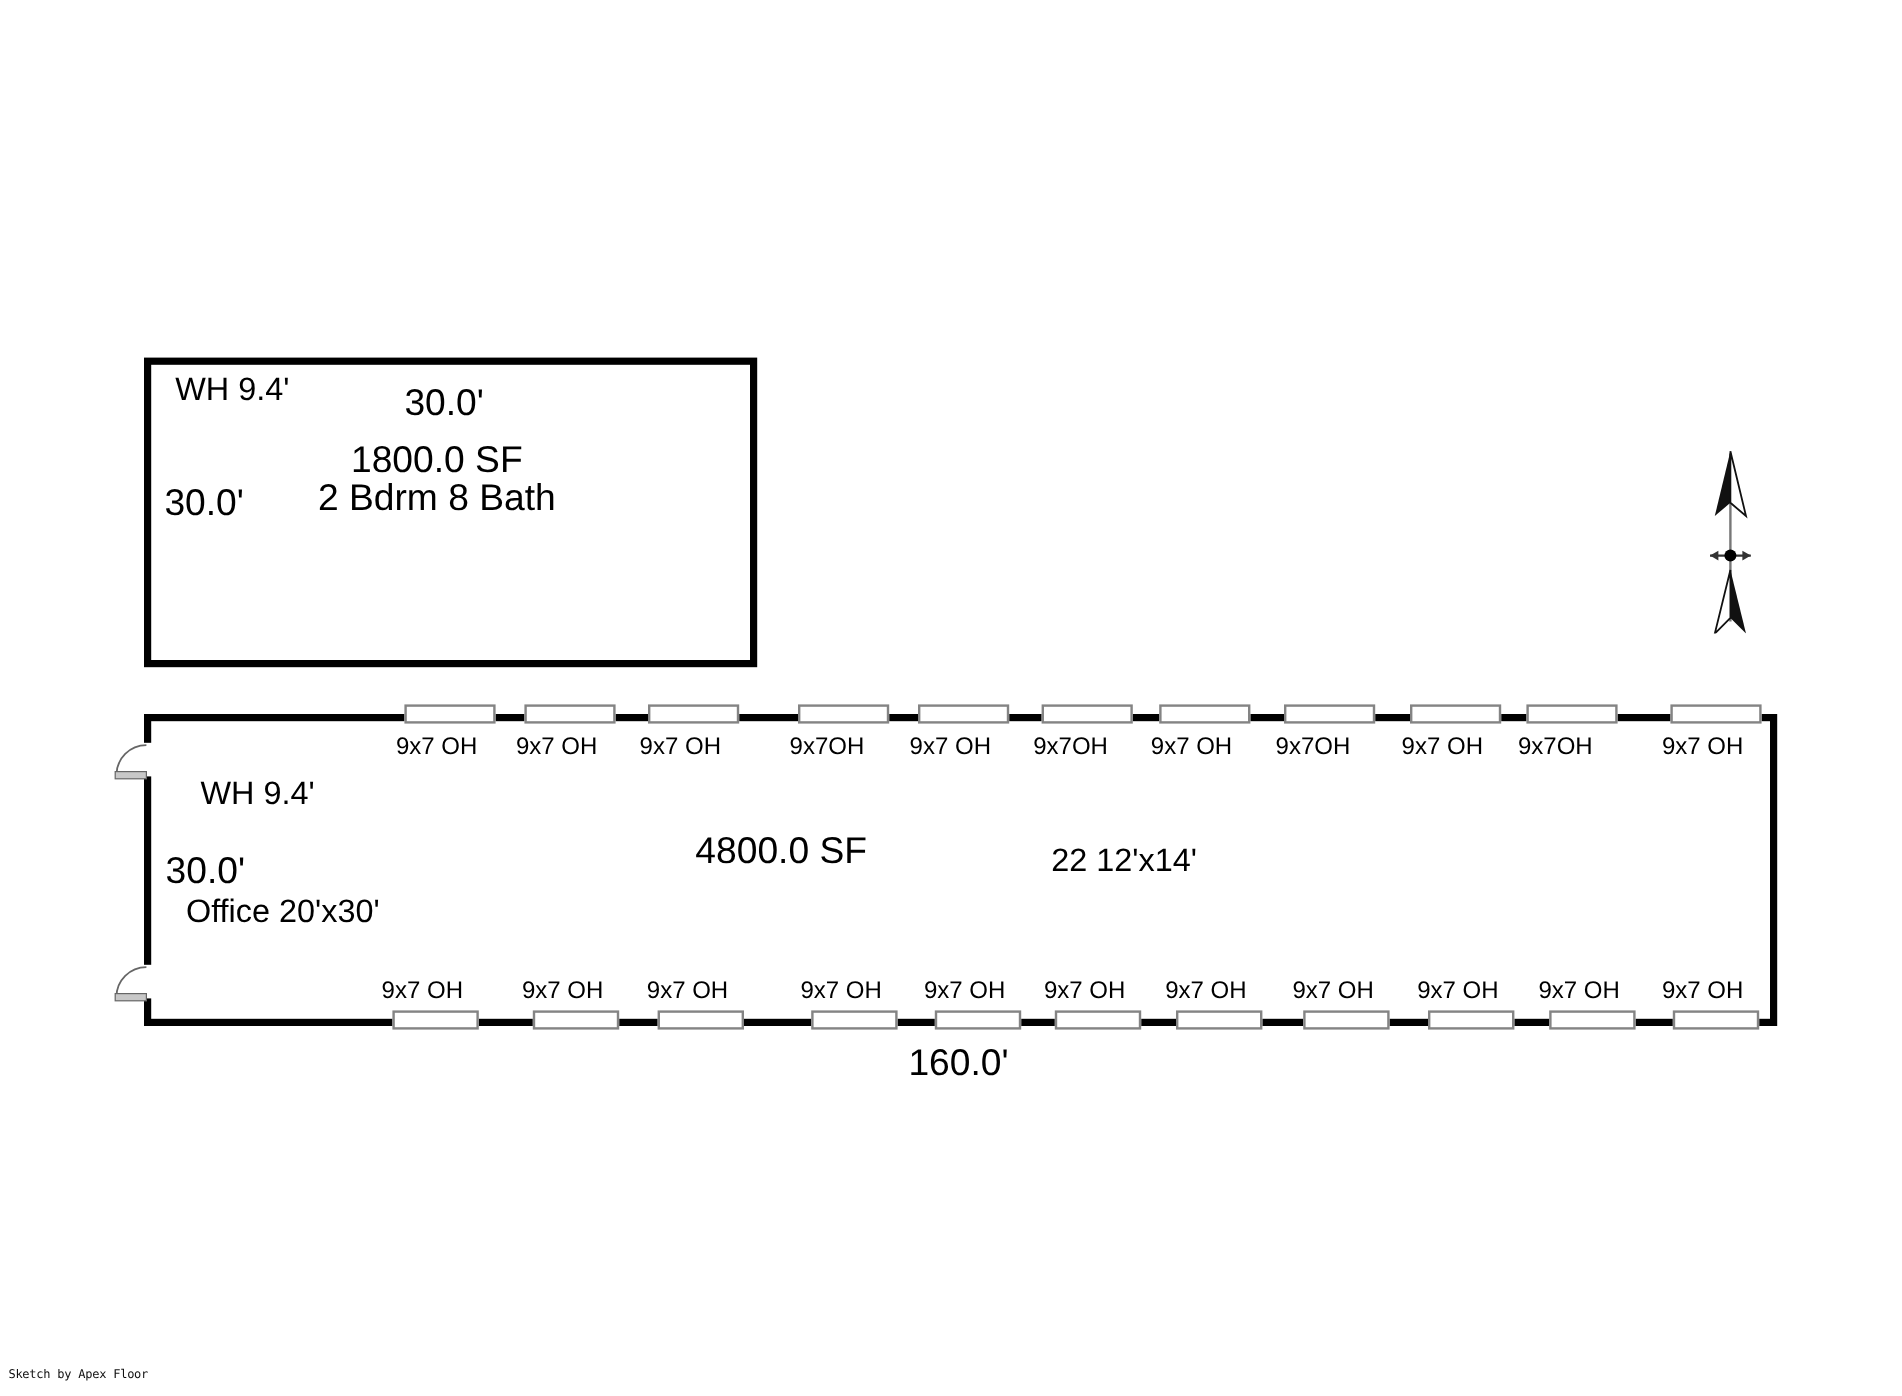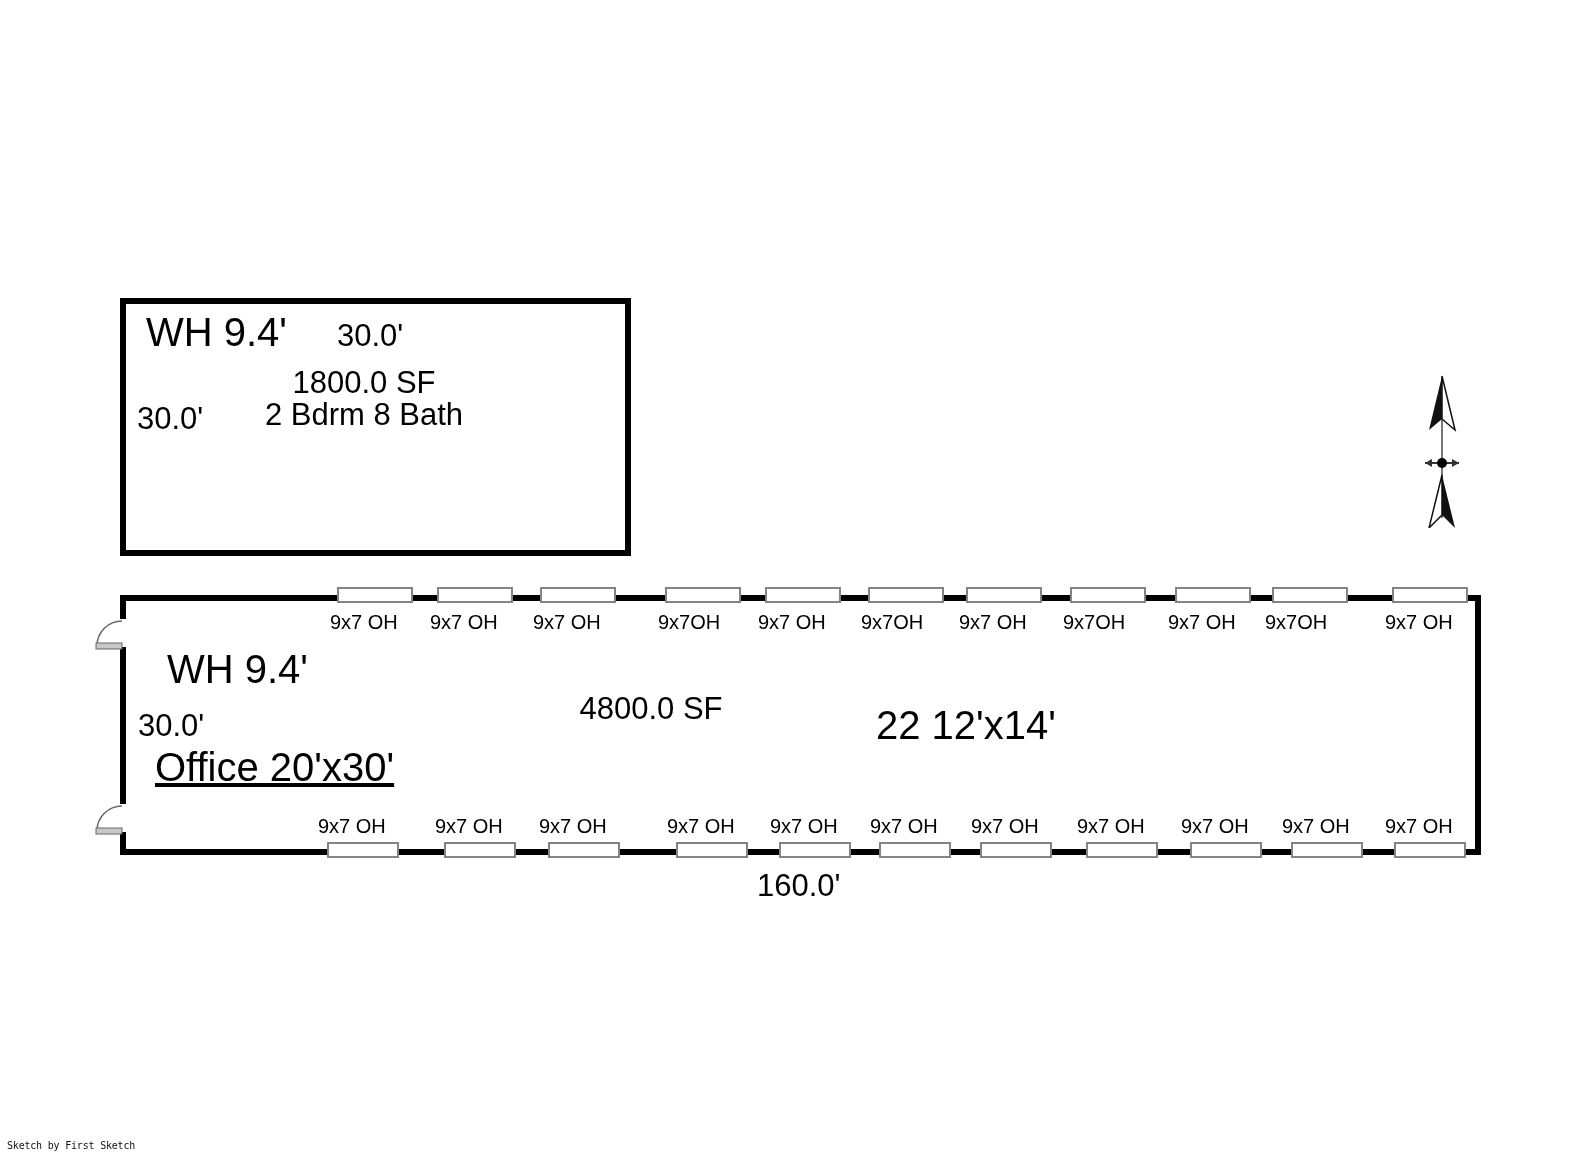--- a/index.html
+++ b/index.html
@@ -1,21 +1,21 @@
 <!DOCTYPE html>
 <html><head>
 <meta charset="utf-8">
 <style>
   html,body{margin:0;padding:0;background:#fff;}
   .stage{
     position:relative;width:1585px;height:1163px;background:#ffffff;
     font-family:"Liberation Sans",sans-serif;color:#000;overflow:hidden;
   }
   .floor-box{position:absolute;border:6px solid #000;background:#fff;box-sizing:border-box;}
-  .lbl{position:absolute;font-size:40px;line-height:1.1;white-space:nowrap;}
+  .lbl{position:absolute;font-size:27px;line-height:1.1;white-space:nowrap;}
   .lbl-dim{position:absolute;font-size:31px;line-height:1.1;white-space:nowrap;}
   .center-col{position:absolute;text-align:center;font-size:31px;line-height:32px;}
   .center-col div{white-space:nowrap;}
   .oh-door{
     position:absolute;height:16px;background:#fff;border:2px solid #848484;
     box-sizing:border-box;z-index:3;
   }
   .oh-label{
     position:absolute;width:90px;text-align:left;font-size:20px;line-height:22px;
     white-space:nowrap;z-index:3;
@@ -37,21 +37,21 @@
   <div class="lbl-dim" style="left:337px;top:319px;">30.0'</div>
   <div class="lbl-dim" style="left:137px;top:402px;">30.0'</div>
   <div class="center-col" style="left:214px;top:367px;width:300px;">
     <div>1800.0 SF</div>
     <div>2 Bdrm 8 Bath</div>
   </div>
 
   <div class="floor-box" style="left:120px;top:595px;width:1361px;height:260px;"></div>
   <div class="lbl" style="left:167px;top:647px;">WH 9.4'</div>
   <div class="lbl-dim" style="left:138px;top:709px;">30.0'</div>
-  <div class="lbl" style="left:155px;top:745px;text-decoration:underline;">Office 20'x30'</div>
+  <div class="lbl" style="left:155px;top:745px;">Office 20'x30'</div>
   <div class="center-col" style="left:501px;top:693px;width:300px;">
     <div>4800.0 SF</div>
   </div>
   <div class="lbl" style="left:876px;top:703px;">22 12'x14'</div>
   <div class="lbl-dim" style="left:757px;top:869px;">160.0'</div>
 
   <svg class="swing-door" style="left:94px;top:618px;" width="34" height="32" viewBox="0 0 34 32">
     <rect x="26" y="1" width="8" height="28" fill="#ffffff"></rect>
     <path d="M3,28 A25,25 0 0 1 28,3" fill="none" stroke="#666" stroke-width="1.5"></path>
     <rect x="2" y="25" width="26" height="6" fill="#c8c8c8" stroke="#666" stroke-width="1"></rect>
@@ -67,21 +67,21 @@
     <polygon points="30,8 17,62 30,51" fill="#111"></polygon>
     <polygon points="30,8 43,62 30,51" fill="#ffffff" stroke="#111" stroke-width="1.5"></polygon>
     <line x1="13" y1="95" x2="47" y2="95" stroke="#333" stroke-width="2"></line>
     <polygon points="13,95 20,91 20,99" fill="#333"></polygon>
     <polygon points="47,95 40,91 40,99" fill="#333"></polygon>
     <circle cx="30" cy="95" r="5" fill="#000"></circle>
     <polygon points="30,107 43,160 30,147" fill="#111"></polygon>
     <polygon points="30,107 17,160 30,147" fill="#ffffff" stroke="#111" stroke-width="1.5"></polygon>
   </svg>
 
-  <div class="credit">Sketch by First Sketch</div>
+  <div class="credit">Sketch by Apex Floor</div>
 <div class="oh-door" style="left: 337px; top: 587px; width: 76px;"></div>
     <div class="oh-label" style="left: 330px; top: 611px;">9x7 OH</div>
     <div class="oh-door" style="left: 437px; top: 587px; width: 76px;"></div>
     <div class="oh-label" style="left: 430px; top: 611px;">9x7 OH</div>
     <div class="oh-door" style="left: 540px; top: 587px; width: 76px;"></div>
     <div class="oh-label" style="left: 533px; top: 611px;">9x7 OH</div>
     <div class="oh-door" style="left: 665px; top: 587px; width: 76px;"></div>
     <div class="oh-label" style="left: 658px; top: 611px;">9x7OH</div>
     <div class="oh-door" style="left: 765px; top: 587px; width: 76px;"></div>
     <div class="oh-label" style="left: 758px; top: 611px;">9x7 OH</div>

